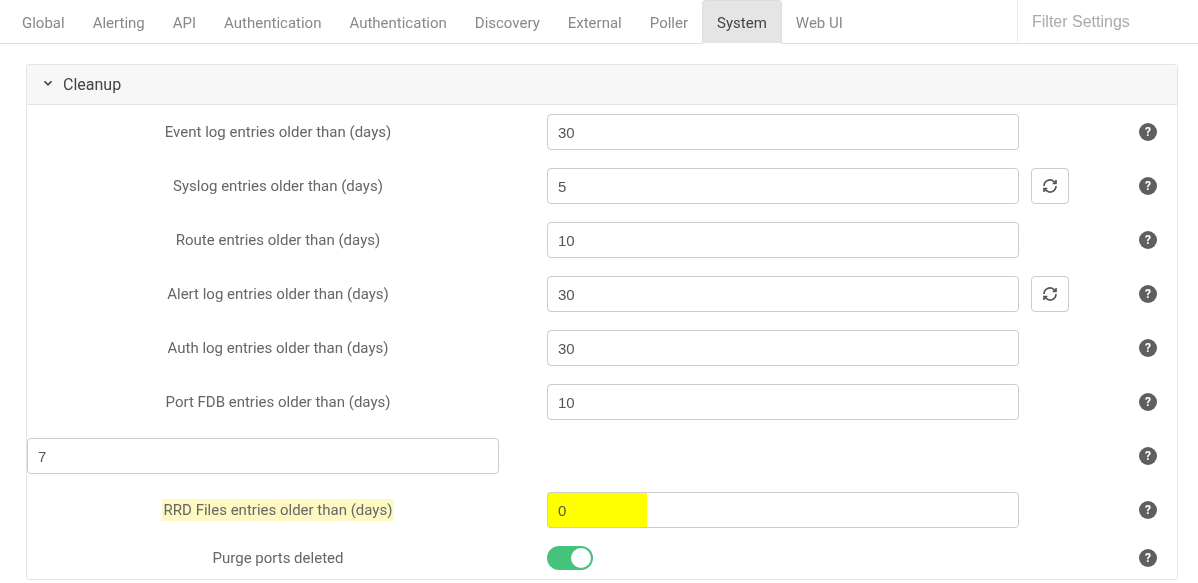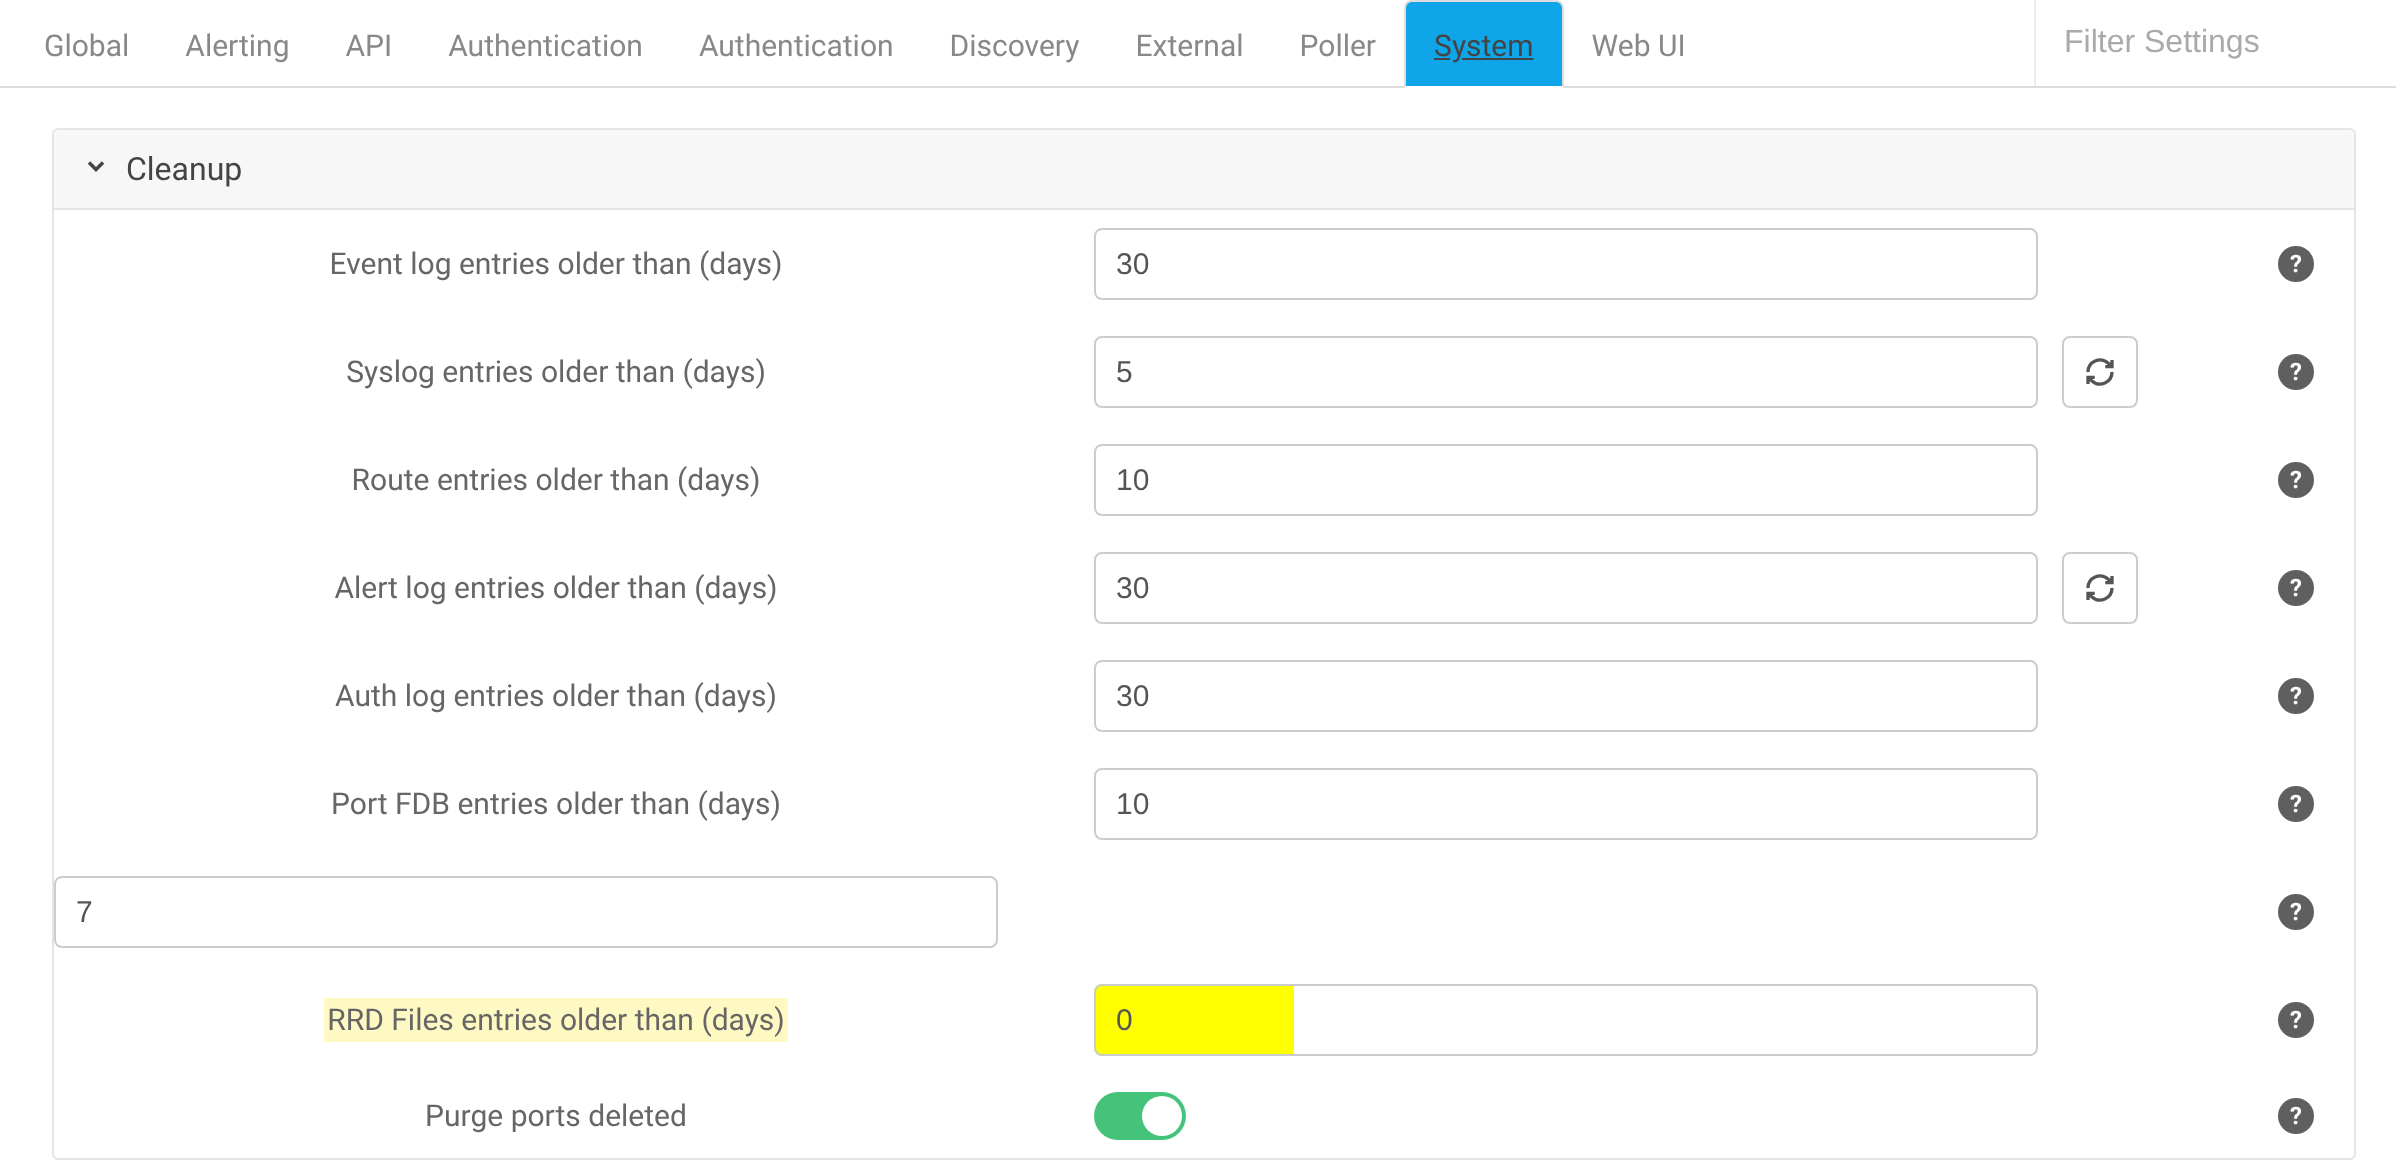--- a/index.html
+++ b/index.html
@@ -25,27 +25,26 @@
     .tab {
       padding: 11px 14px 9px;
       color: #888;
       cursor: pointer;
       font-size: 15px;
       display: flex;
       align-items: center;
     }
     .tab.active {
       color: #444;
-      background: #0ea5e9;
+      background: #e5e5e5;
       border: 1px solid #ddd;
       border-bottom: 1px solid #fff;
       border-top-left-radius: 4px;
       border-top-right-radius: 4px;
       margin-bottom: -1px;
-      text-decoration: underline;
     }
     .filter-box {
       margin-left: auto;
       border-left: 1px solid #eee;
     }
     .filter-input {
       height: 100%;
       border: none;
       outline: none;
       padding: 8px 14px;

